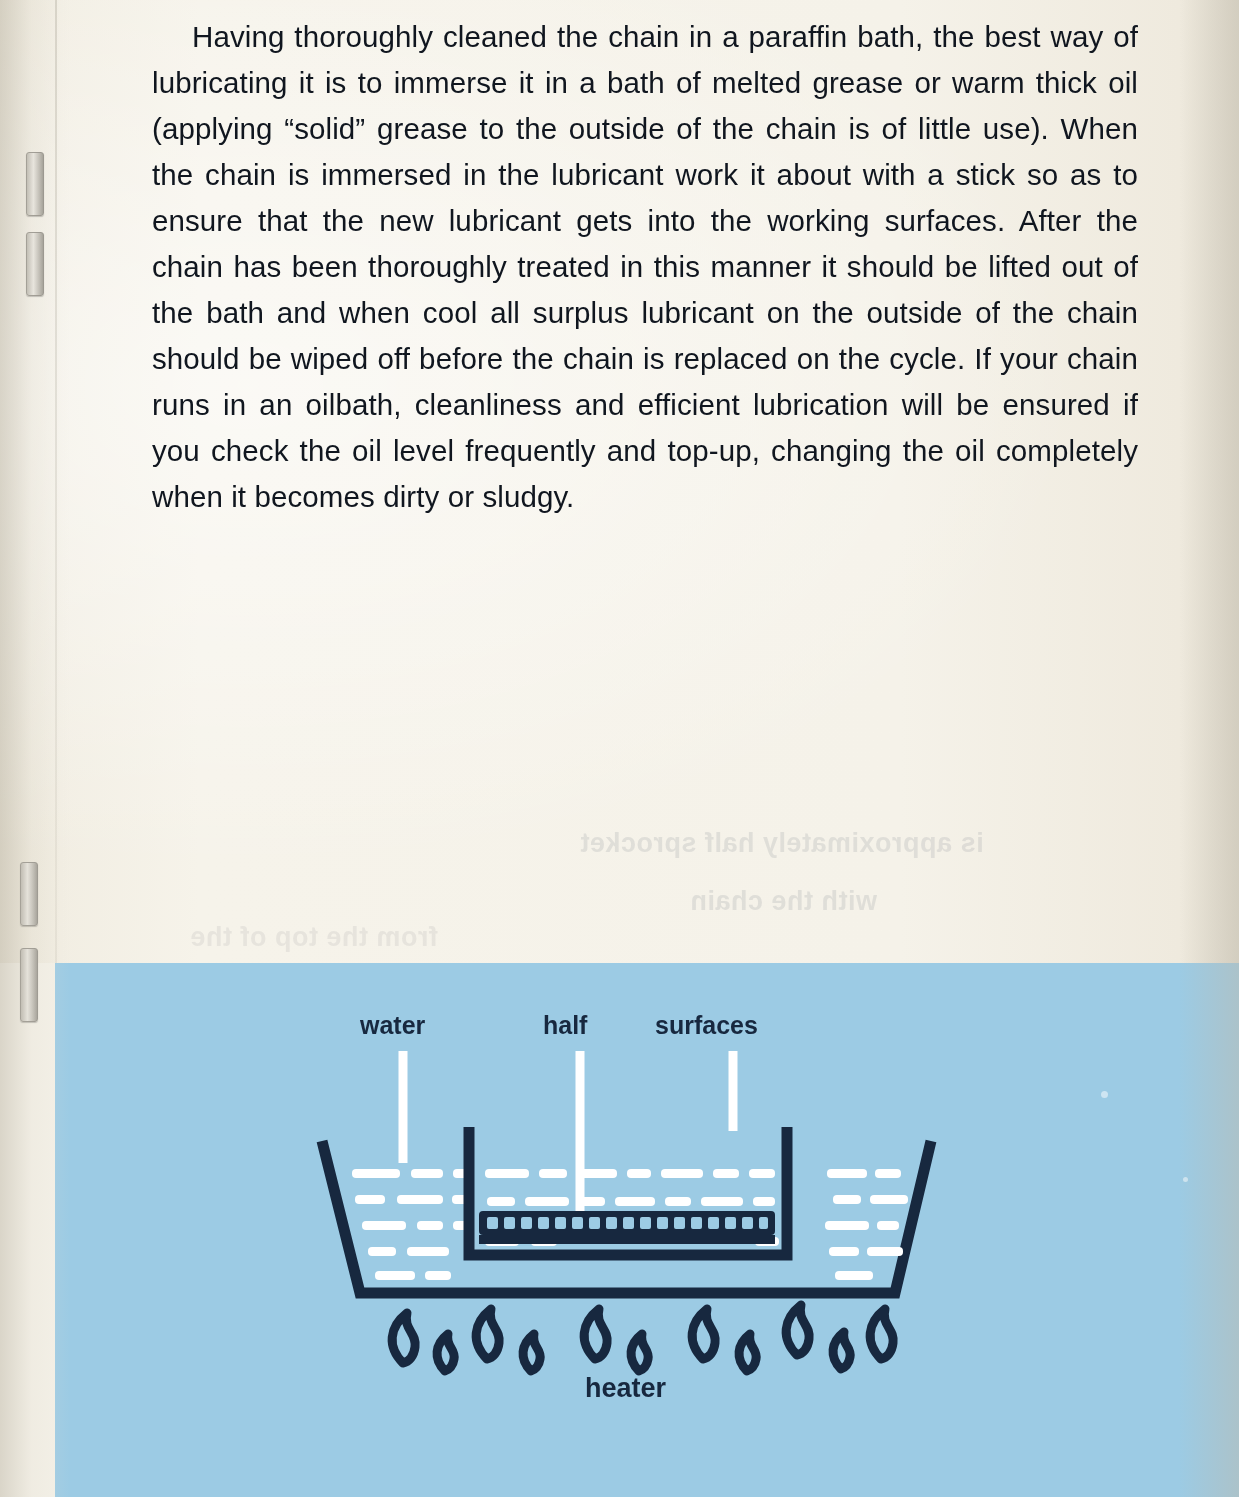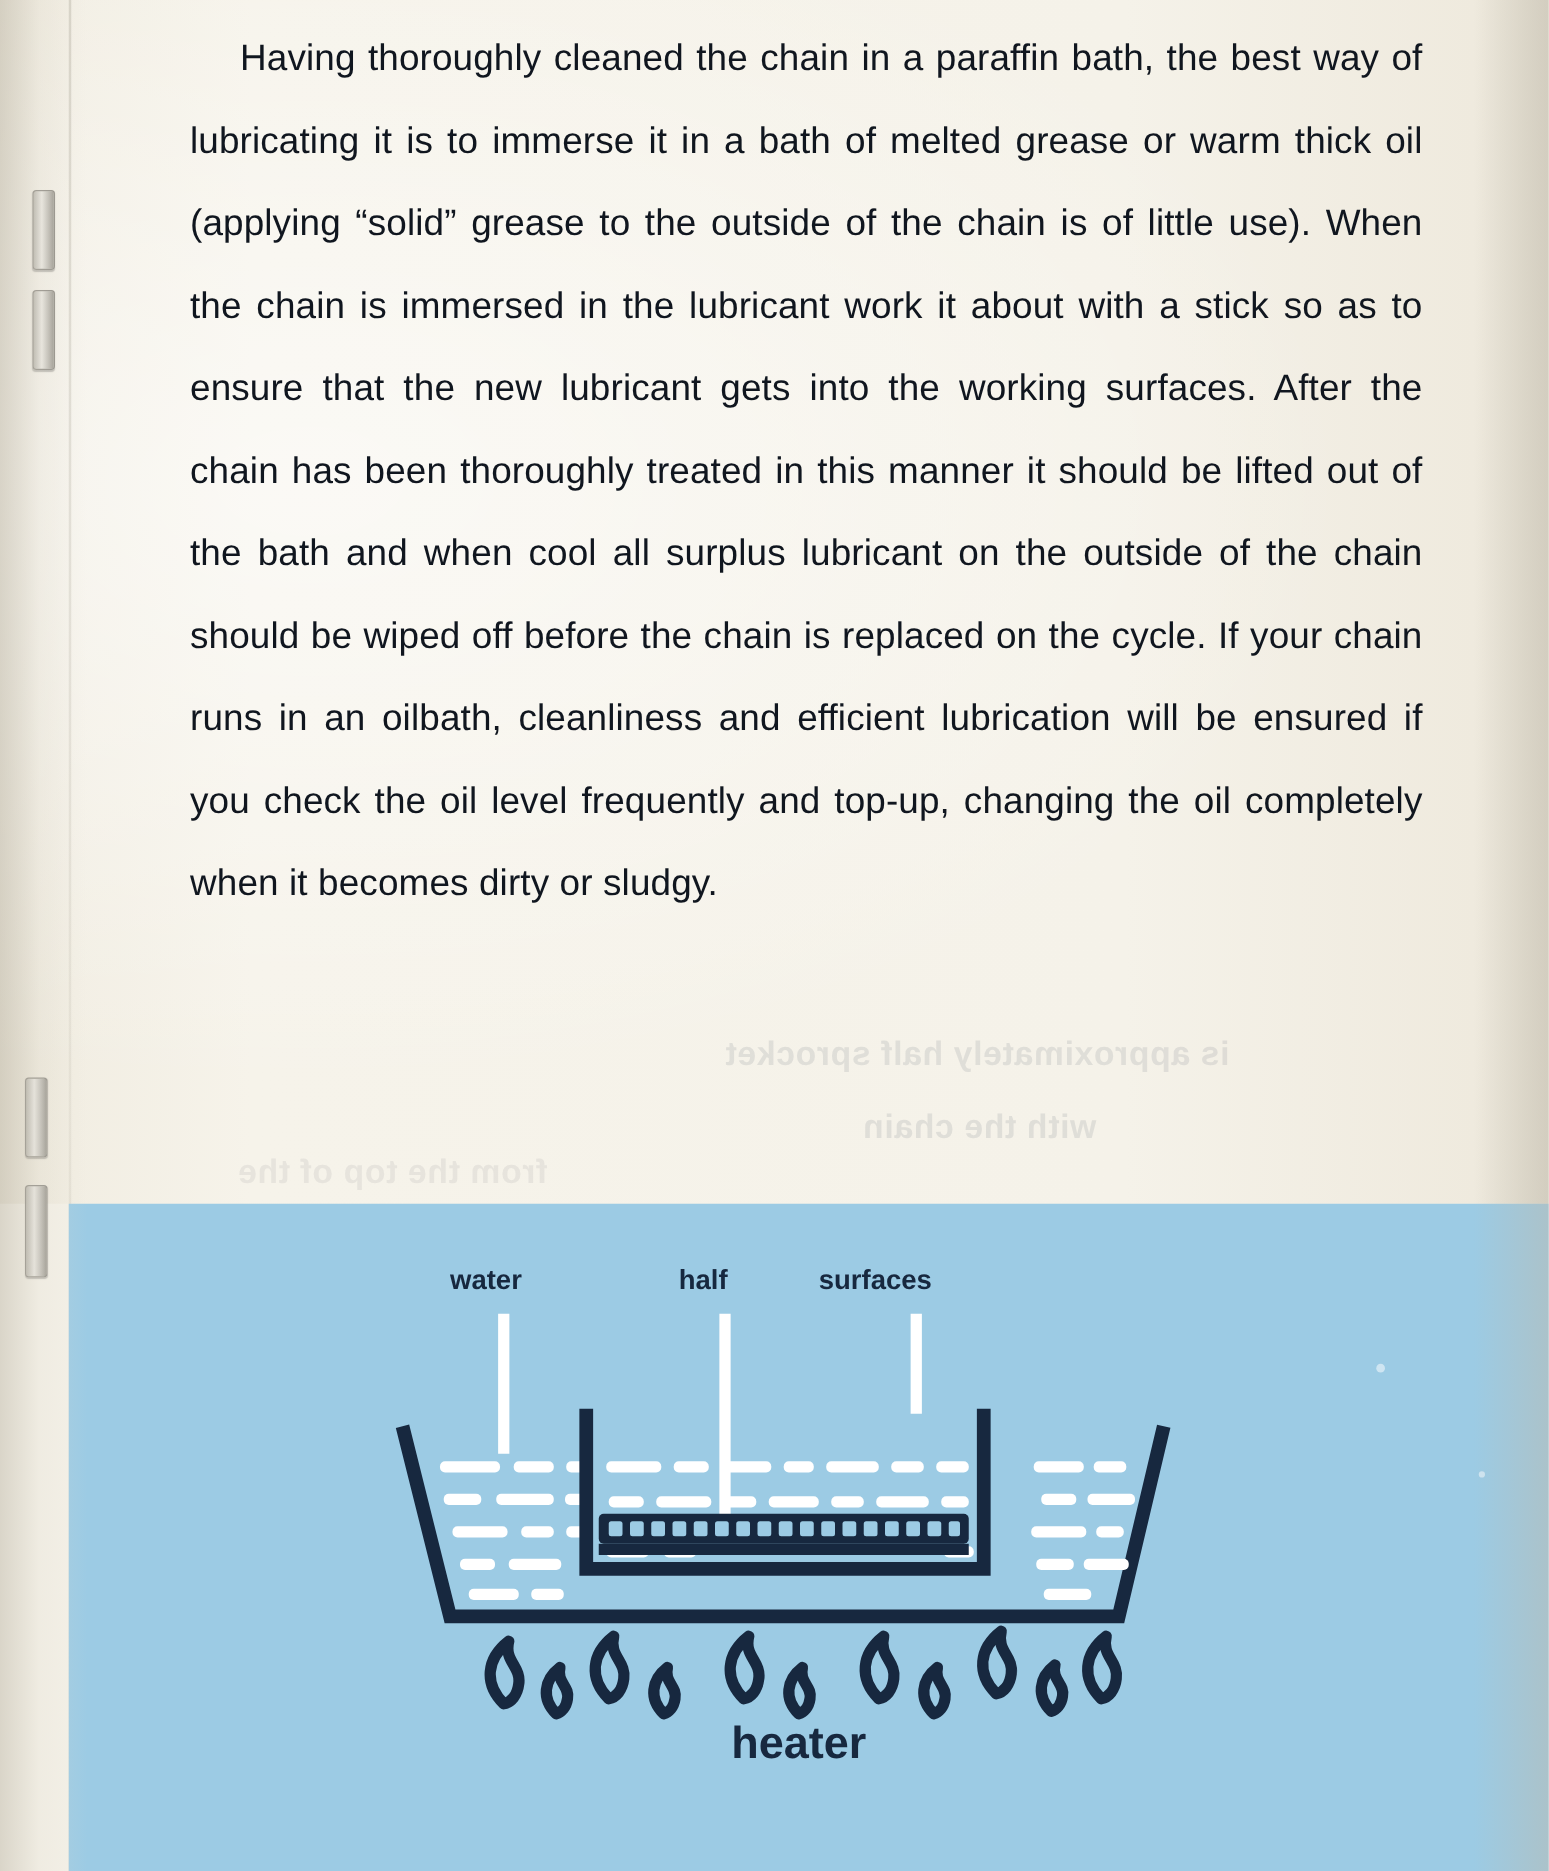--- a/index.html
+++ b/index.html
@@ -68,21 +68,21 @@
   .staple.s4 { left: 20px; top: 948px;  height: 72px; }
 
   
   .body-text {
     position: absolute;
     left: 152px;
     top: 14px;
     width: 986px;
     color: #10161f;
     font-size: 29.5px;
-    line-height: 66px;
+    line-height: 46px;
     letter-spacing: 0.1px;
     text-align: justify;
     font-weight: 500;
   }
   .body-text p { margin: 0; }
   .body-text .indent { display: inline-block; width: 40px; }
 
   
   .ghost {
     position: absolute;
@@ -112,32 +112,32 @@
     width: 1184px; height: 534px;
   }
   .illus-labels {
     position: absolute;
     top: 48px;
     left: 0;
     width: 1184px;
     height: 34px;
     color: #17283f;
     font-weight: 700;
-    font-size: 22px;
+    font-size: 25px;
   }
   .label-water { position: absolute; left: 305px; top: 0; }
   .label-chain { position: absolute; left: 488px; top: 0; }
   .label-lubricant { position: absolute; left: 600px; top: 0; }
   .label-heater {
     position: absolute;
     left: 530px;
     top: 410px;
     color: #17283f;
     font-weight: 700;
-    font-size: 36px;
+    font-size: 27px;
   }
   .illus-svg { position: absolute; left: 0; top: 0; }
   .blue-speck {
     position: absolute;
     background: rgba(255,255,255,0.5);
     border-radius: 50%;
   }
 </style>
 </head>
 <body>

